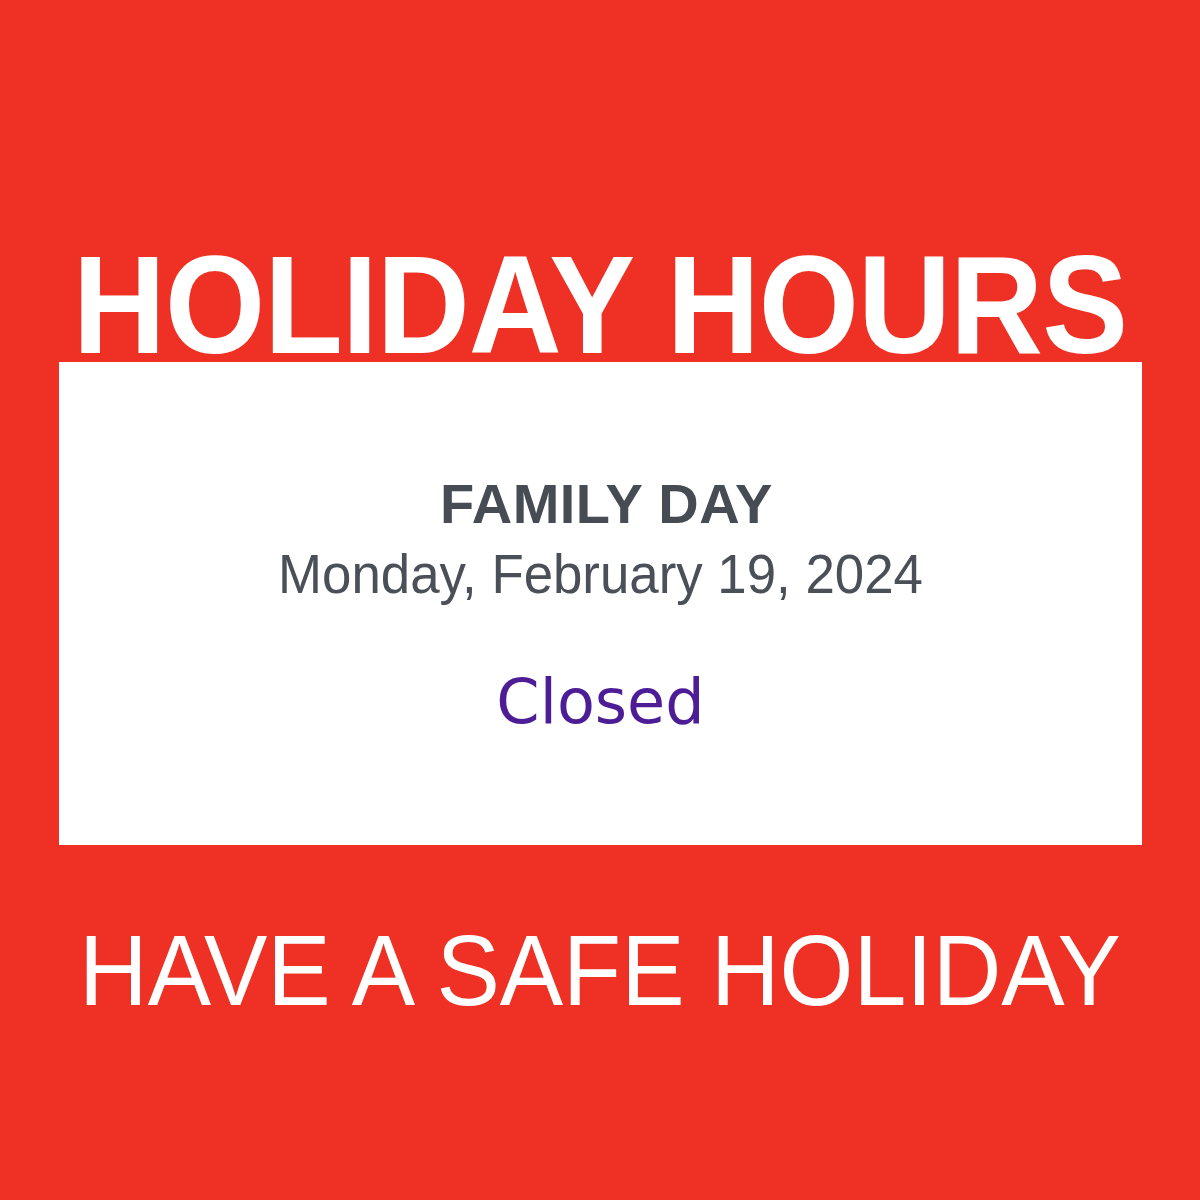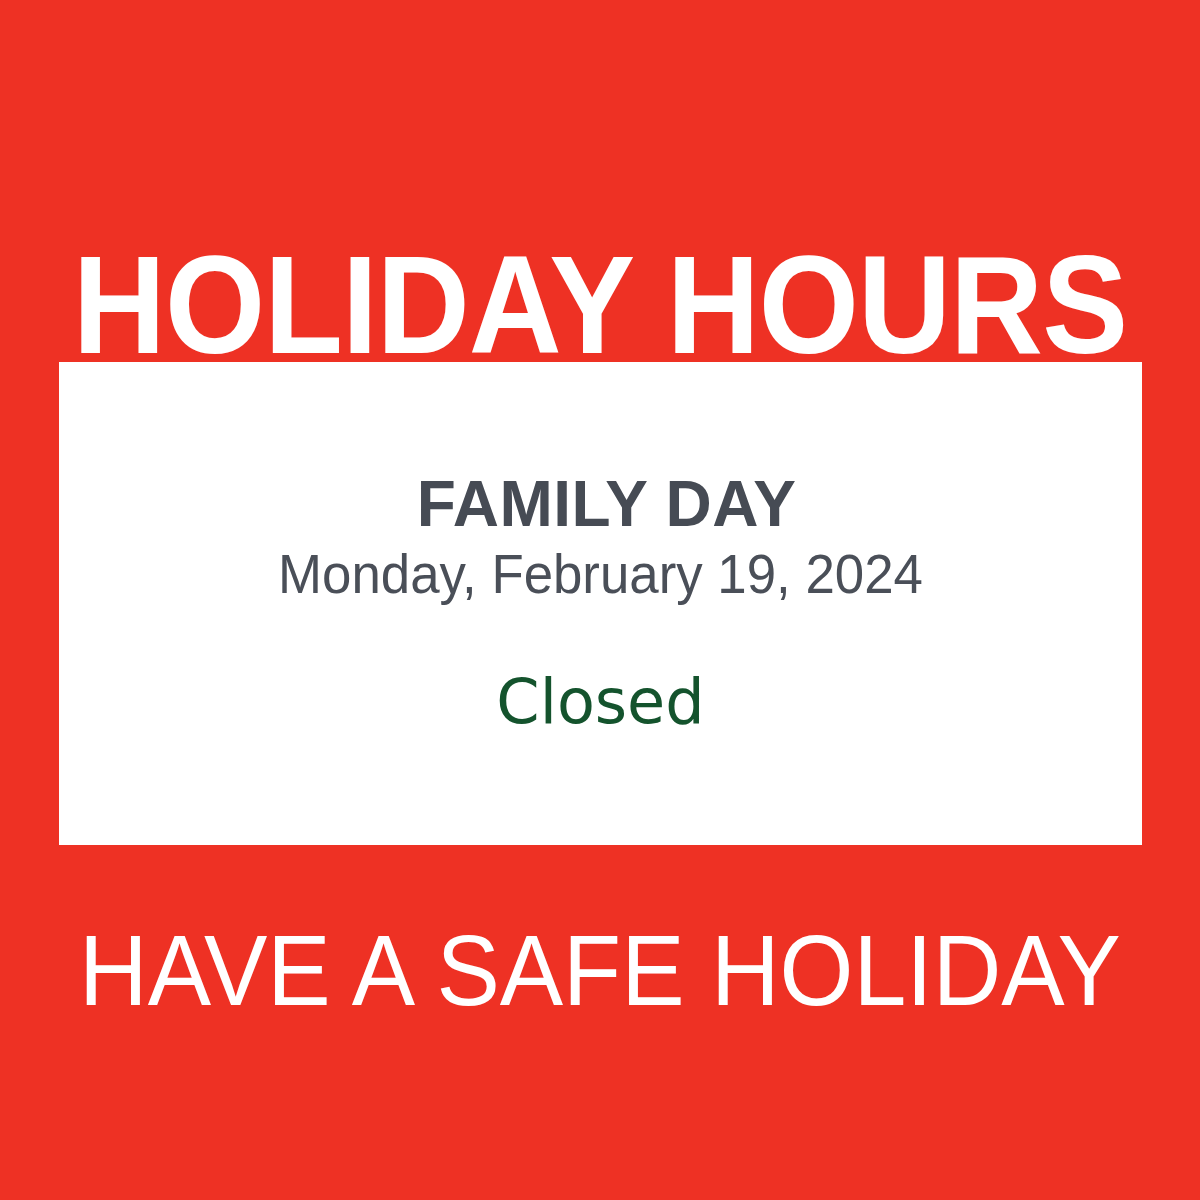--- a/index.html
+++ b/index.html
@@ -61,42 +61,42 @@
 
   .card-inner {
     width: 100%;
     text-align: center;
   }
 
   .holiday-name {
     color: #464b54;
     font-family: "Liberation Sans", sans-serif;
     font-weight: bold;
-    font-size: 64px;
+    font-size: 56px;
     line-height: 66px;
     letter-spacing: 0.5px;
     margin: 0 0 6px 12px;
     white-space: nowrap;
   }
 
   .holiday-date {
     color: #4a4f58;
     font-family: "Liberation Sans", sans-serif;
     font-weight: normal;
     font-size: 55px;
     line-height: 62px;
     letter-spacing: 0px;
     margin: 0;
     transform: scaleX(0.96);
     transform-origin: 50% 50%;
     white-space: nowrap;
   }
 
   .holiday-status {
-    color: #14532d;
+    color: #4c1d95;
     font-family: "DejaVu Sans", sans-serif;
     font-weight: normal;
     font-size: 62px;
     line-height: 70px;
     letter-spacing: 0px;
     margin: 62px 0 0 0;
     white-space: nowrap;
   }
 
   

